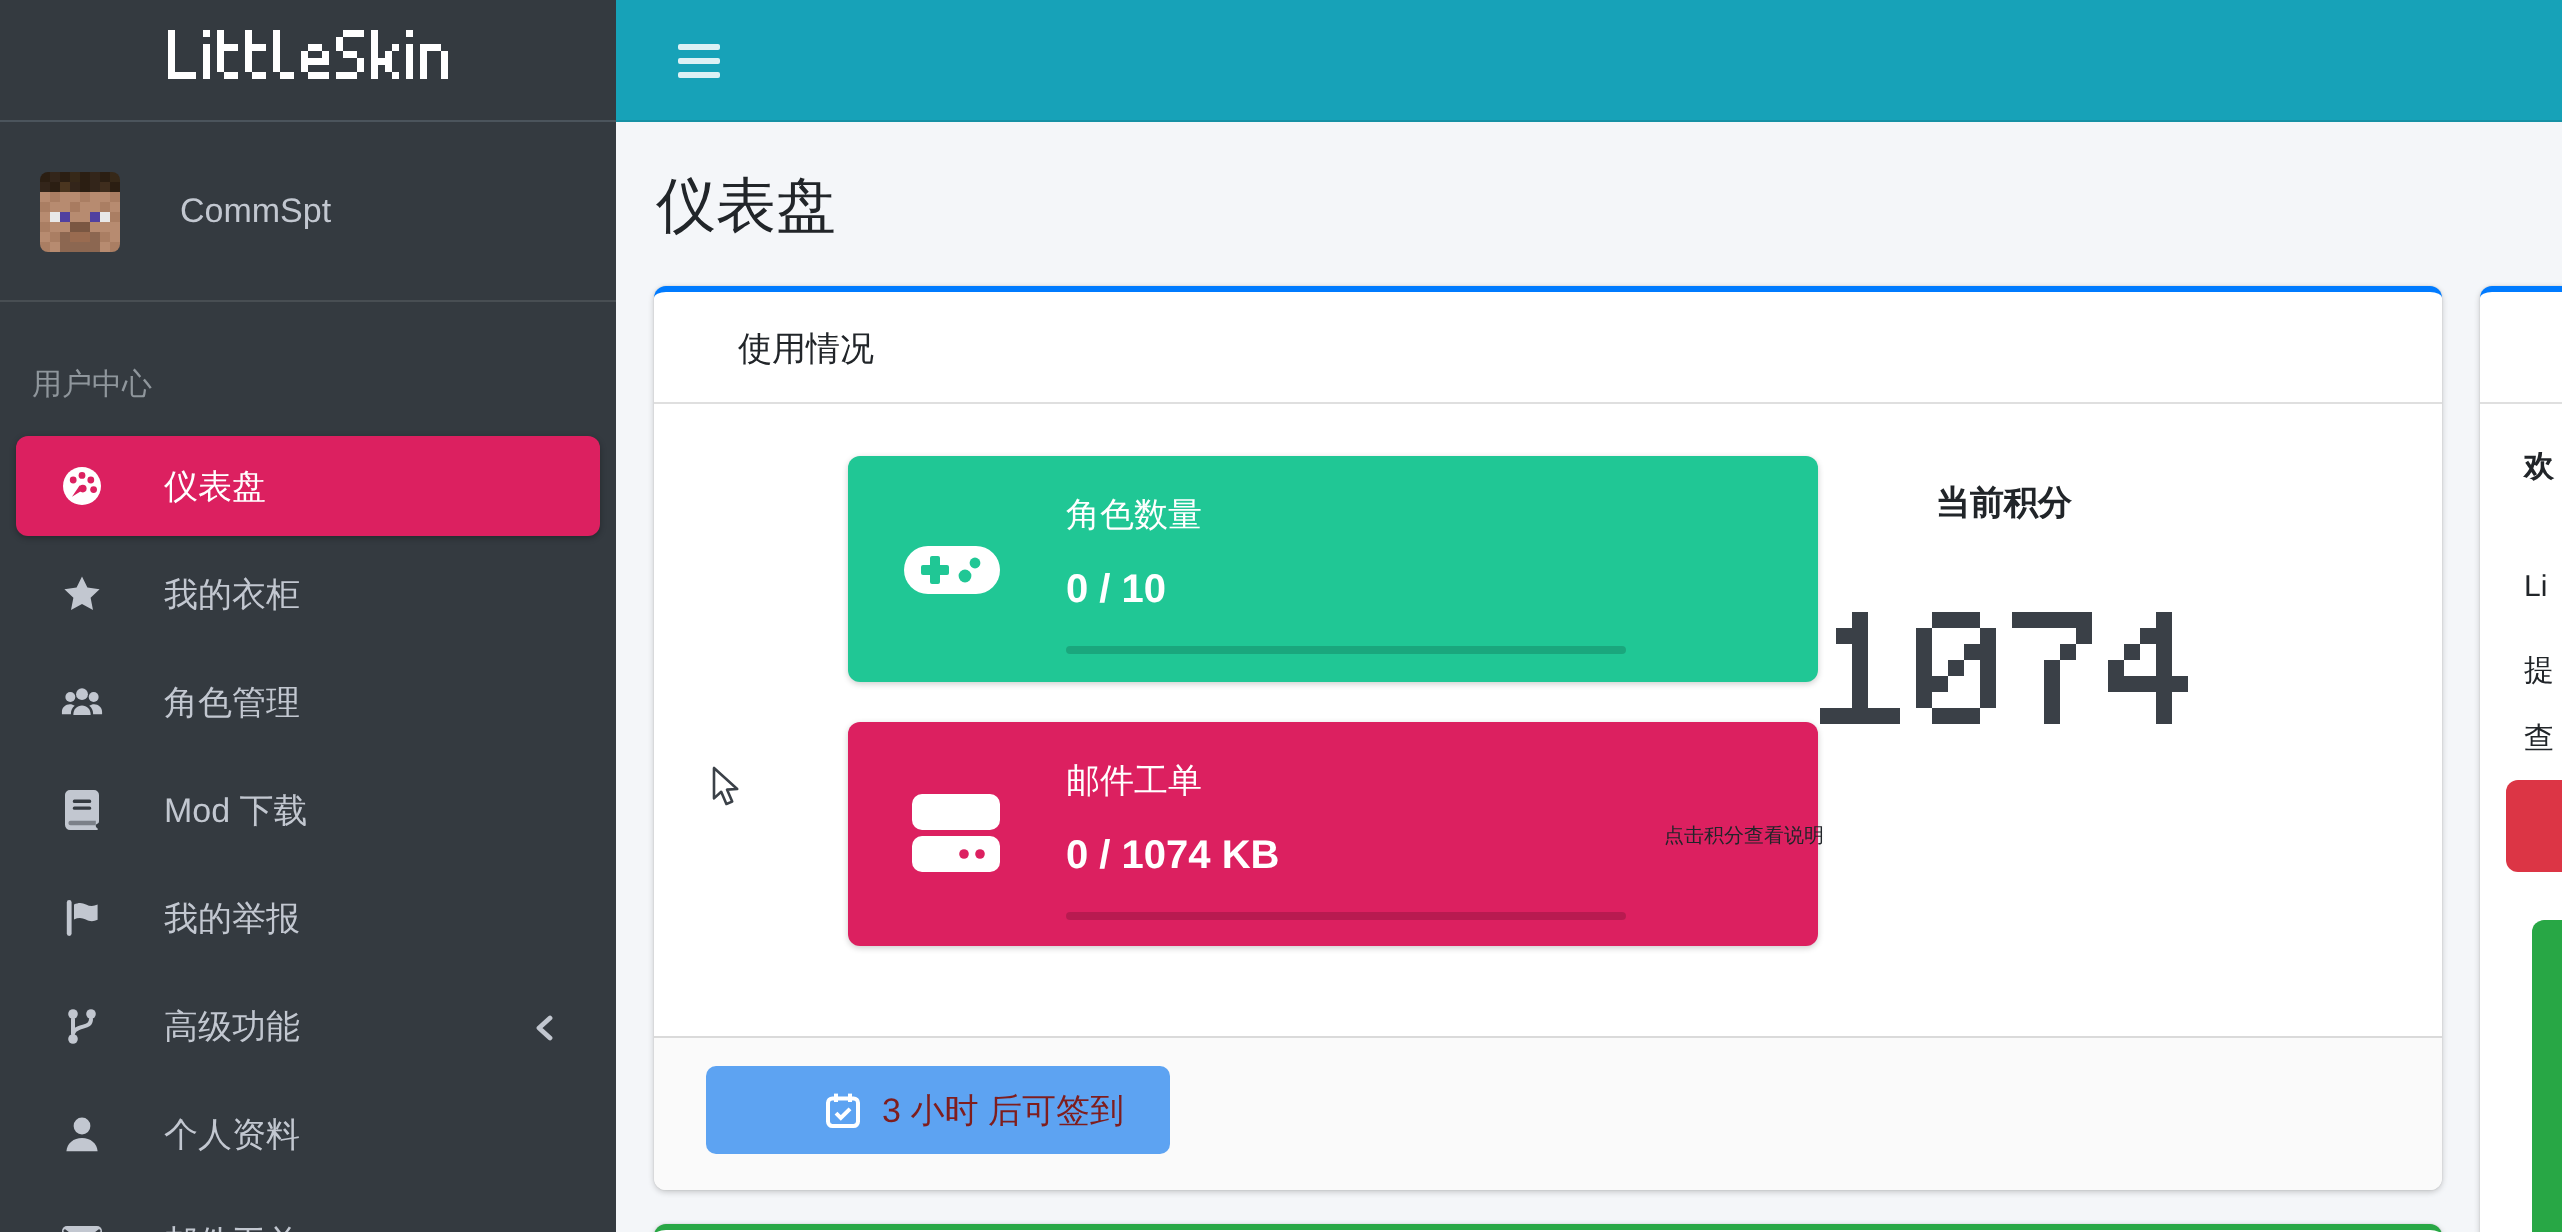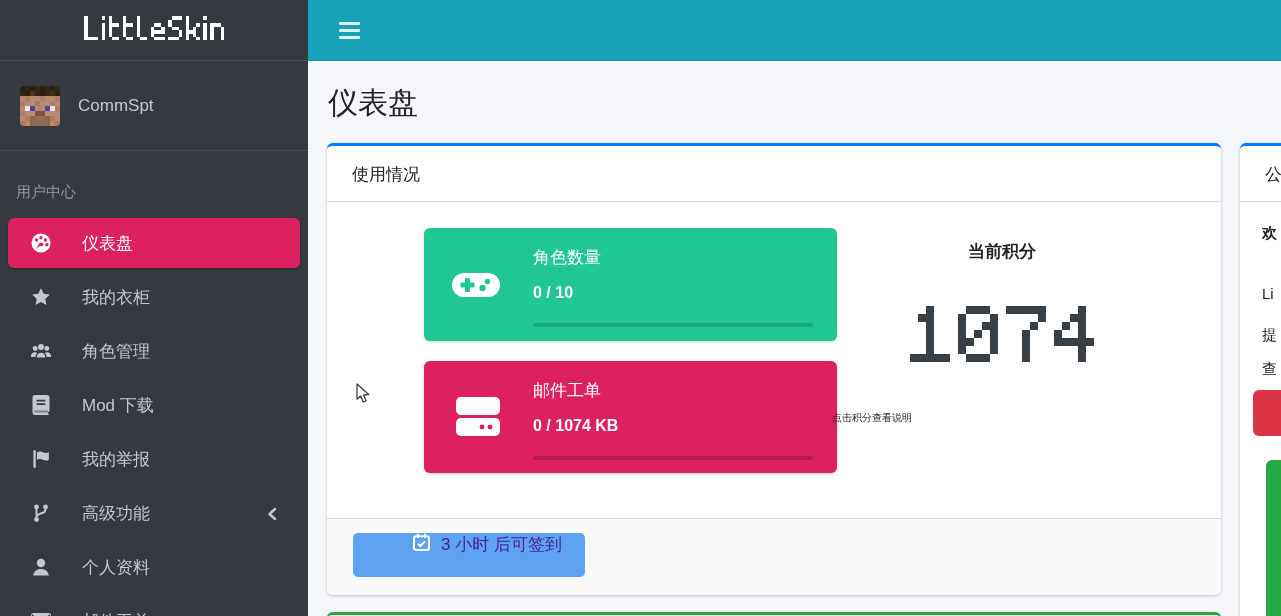--- a/index.html
+++ b/index.html
@@ -5,58 +5,58 @@
   * { margin:0; padding:0; box-sizing:border-box; }
   html,body { width:1281px; height:616px; }
   body {
     position:relative; overflow:hidden;
     font-family:"Liberation Sans","DejaVu Sans",sans-serif;
     background:#f4f6f9; color:#212529;
   }
   
   .sidebar { position:absolute; left:0; top:0; width:308px; height:616px; background:#343a40; z-index:20; }
   .brand { height:61px; display:flex; align-items:center; justify-content:center; border-bottom:1px solid #4b545c; cursor:pointer; }
-  .user-panel { display:flex; align-items:center; padding:25px 16px 24px 20px; border-bottom:1px solid rgba(255,255,255,.1); }
+  .user-panel { display:flex; align-items:center; padding:25px 16px 24px 20px; border-bottom:1px solid rgba(255,255,255,.1);gap:12px; }
   .avatar { width:40px; height:40px; border-radius:4px; overflow:hidden; flex:0 0 40px; }
   .avatar svg { display:block; }
   .user-name { margin-left:18px; color:#c2c7d0; font-size:17px; cursor:pointer; }
   .nav-label { padding:32px 16px 0; color:#8f969c; font-size:15px; }
   .nav-list { padding:16px 8px 0; }
   .nav-item { position:relative; height:50px; margin-bottom:4px; border-radius:6px; display:flex; align-items:center; color:#c2c7d0; font-size:17px; cursor:pointer; }
   .nav-item.active { background:#dc2060; color:#fff; box-shadow:0 1px 3px rgba(0,0,0,.3); }
   .nav-icon { width:22px; margin:0 22px 0 22px; display:flex; align-items:center; justify-content:center; color:inherit; }
   .nav-text { margin-left:8px; }
   .chev { position:absolute; right:22px; top:18px; color:inherit; }
   
   .navbar { position:absolute; left:308px; top:0; right:0; height:61px; background:#17a2b8; border-bottom:1px solid #1591a5; display:flex; align-items:center; padding:0 31px; z-index:10; }
   .hamburger { width:21px; height:17px; display:flex; flex-direction:column; justify-content:space-between; cursor:pointer; background:none; border:none; }
   .hamburger span { display:block; height:3px; border-radius:1px; background:rgba(255,255,255,.85); }
   
   .content { position:absolute; left:308px; top:61px; right:0; bottom:0; background:#f4f6f9; overflow:hidden; }
   .page-title { position:absolute; left:20px; top:22px; font-size:30px; font-weight:500; color:#212529; }
   .card { position:absolute; background:#fff; border-top:3px solid #007bff; border-radius:6px;
           box-shadow:0 0 1px rgba(0,0,0,.125), 0 1px 3px rgba(0,0,0,.2); }
-  .card-header { height:56px; padding:17px 25px; font-size:17px; color:#212529; border-bottom:1px solid rgba(0,0,0,.125); }
+  .card-header { height:56px; padding:17px 42px; font-size:17px; color:#212529; border-bottom:1px solid rgba(0,0,0,.125); }
   
   .usage-card { left:19px; top:82px; width:894px; height:452px; display:flex; flex-direction:column; }
   .usage-body { position:relative; flex:0 0 316px; }
   .usage-footer { flex:1; background:#fafafa; border-top:1px solid rgba(0,0,0,.125); border-radius:0 0 6px 6px; position:relative; }
-  .stat { position:absolute; left:97px; width:413px; border-radius:6px; color:#fff; box-shadow:0 1px 3px rgba(0,0,0,.2); }
+  .stat { position:absolute; left:97px; width:485px; border-radius:6px; color:#fff; box-shadow:0 1px 3px rgba(0,0,0,.2); }
   .stat-green { top:26px; height:113px; background:#20c795; }
   .stat-pink  { top:159px; height:112px; background:#dc2060; }
   .stat-label { position:absolute; left:109px; top:18px; font-size:17px; }
-  .stat-value { position:absolute; left:109px; top:56px; font-size:16px; font-weight:bold; }
+  .stat-value { position:absolute; left:109px; top:56px; font-size:20px; font-weight:bold; }
   .stat-track { position:absolute; left:109px; top:95px; width:280px; height:4px; border-radius:2px; background:rgba(0,0,0,.16); overflow:hidden; }
   .stat-fill  { height:100%; background:rgba(255,255,255,.9); }
   .stat-icon  { position:absolute; left:28px; top:42px; }
   .stat-pink .stat-icon { top:36px; left:32px; }
   .points-title { position:absolute; left:505px; top:38px; width:340px; text-align:center; font-size:17px; font-weight:bold; }
   .points-number { position:absolute; left:505px; top:104px; width:340px; text-align:center; cursor:pointer; }
   .points-hint { position:absolute; left:505px; top:209px; width:340px; text-align:left; font-size:10px; }
-  .checkin-btn { position:absolute; left:26px; top:14px; width:232px; height:44px; background:#5da3f2; border:none; border-radius:5px; color:#4c1d95; font-size:17px; display:flex; align-items:flex-start; justify-content:center; gap:10px; cursor:pointer;padding-left:36px; }
+  .checkin-btn { position:absolute; left:26px; top:14px; width:232px; height:44px; background:#5da3f2; border:none; border-radius:5px; color:#7f1d1d; font-size:17px; display:flex; align-items:center; justify-content:center; gap:10px; cursor:pointer;padding-left:36px; }
   
   .announce-card { left:932px; top:82px; width:360px; height:620px; }
   .ann-heading { position:absolute; left:22px; top:78px; font-size:15px; font-weight:bold; }
   .ann-line { position:absolute; left:22px; font-size:15px; }
   .ann-line-0 { top:139px; } .ann-line-1 { top:180px; } .ann-line-2 { top:214px; }
   .ann-btn { position:absolute; border-radius:6px; cursor:pointer; }
   .ann-btn-red { left:13px; top:244px; width:140px; height:46px; background:#dc3545; }
   .ann-btn-green { left:26px; top:314px; width:140px; height:330px; background:#28a745; }
   
   .next-card { left:19px; top:551px; width:894px; height:30px; background:#fff; border-top:3px solid #28a745; border-radius:6px 6px 0 0; }

